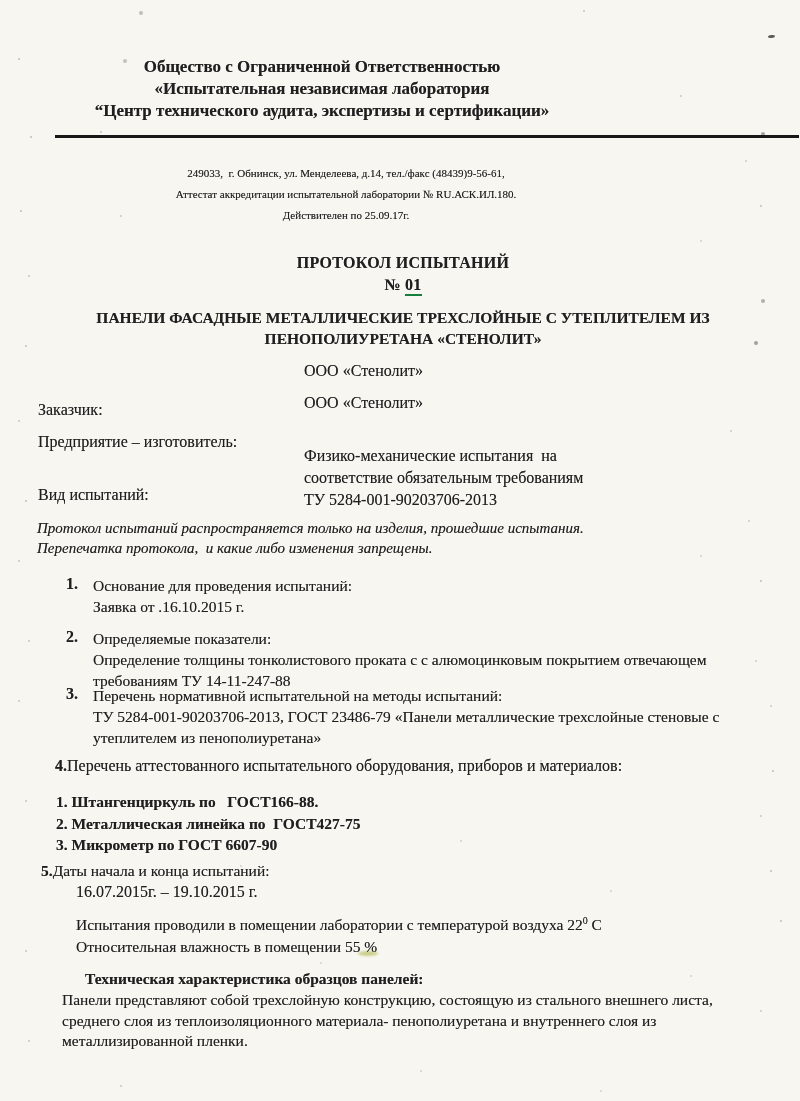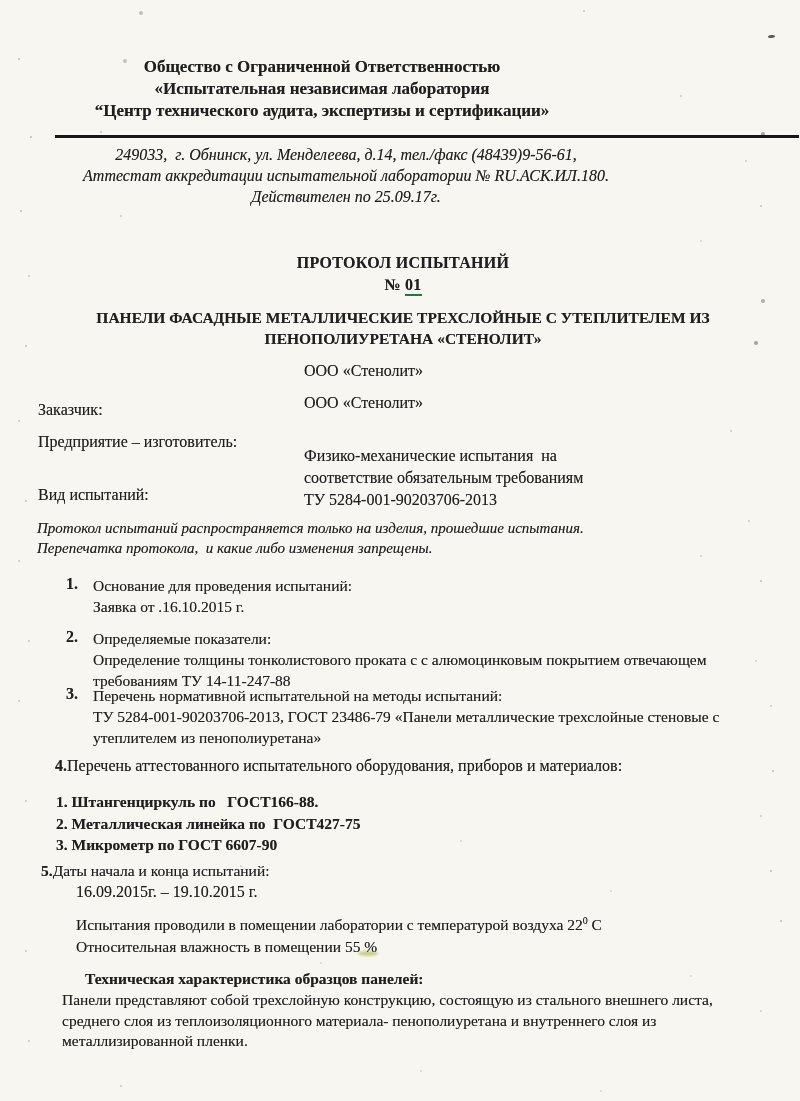--- a/index.html
+++ b/index.html
@@ -19,21 +19,21 @@
   }
   .abs { position: absolute; }
   .center { text-align: center; }
   .line { white-space: pre; }
   .b { font-weight: bold; }
   .scan-text { text-shadow: 0 0 0.5px rgba(40,40,40,0.55); }
 
   
   .org-block { top: 56px; left: 0; width: 644px; font-size: 17px; line-height: 22px; font-weight: bold; }
   .rule { top: 135px; left: 55px; width: 744px; height: 3px; background: #171717; }
-  .contact-block { top: 144px; left: 0; width: 692px; font-size: 16px; line-height: 21px; font-style: italic; }
+  .contact-block { top: 163px; left: 0; width: 692px; font-size: 11px; line-height: 21px; }
 
   
   .protocol-title { top: 252px; left: 0; width: 806px; font-size: 16px; line-height: 22px; font-weight: bold; letter-spacing: 0.3px; }
   .protocol-num-underline { border-bottom: 2px solid #15803d; padding-bottom: 1px; }
   .subject-block { top: 307px; left: 0; width: 806px; font-size: 15.5px; line-height: 21px; font-weight: bold; }
 
   
   .field-label { left: 38px; font-size: 16px; margin-top: 41px; }
   .field-value { left: 304px; font-size: 16px; line-height: 22px; }
 
@@ -159,21 +159,21 @@
   </div>
 
   <div class="abs sec4-heading line"><span class="b">4.</span><span>Перечень аттестованного испытательного оборудования, приборов и материалов:</span></div>
   <div class="abs equipment">
     <div class="line">1. Штангенциркуль по   ГОСТ166-88.</div>
     <div class="line">2. Металлическая линейка по  ГОСТ427-75</div>
     <div class="line">3. Микрометр по ГОСТ 6607-90</div>
   </div>
 
   <div class="abs sec5-heading line"><span class="b">5.</span><span>Даты начала и конца испытаний:</span></div>
-  <div class="abs sec5-dates line">16.09.2015г. – 19.10.2015 г.</div>
+  <div class="abs sec5-dates line">16.07.2015г. – 19.10.2015 г.</div>
 
   <div class="abs conditions">
     <div class="line"><span>Испытания проводили в помещении лаборатории с температурой воздуха 22</span><sup>0</sup><span> С</span></div>
     <div class="line">Относительная влажность в помещении 55 %</div>
   </div>
 
   <div class="abs tech-heading line">Техническая характеристика образцов панелей:</div>
   <div class="abs tech-paragraph">
     <div class="line">Панели представляют собой трехслойную конструкцию, состоящую из стального внешнего листа,</div>
     <div class="line">среднего слоя из теплоизоляционного материала- пенополиуретана и внутреннего слоя из</div>

